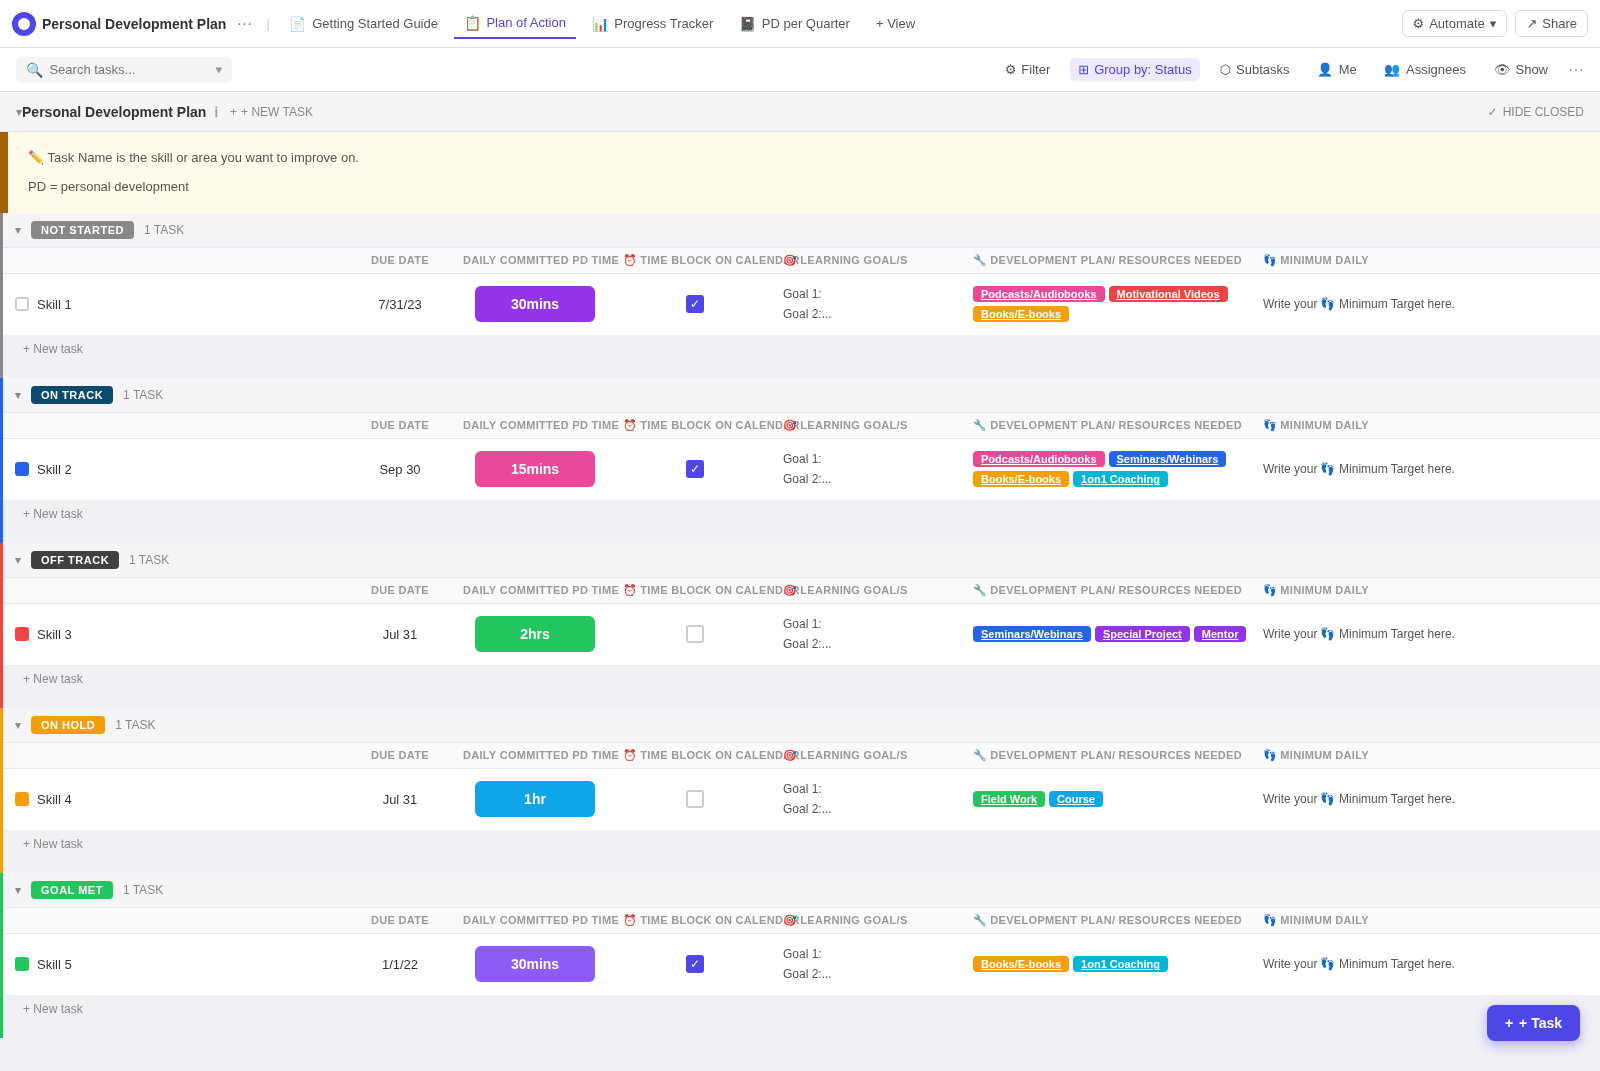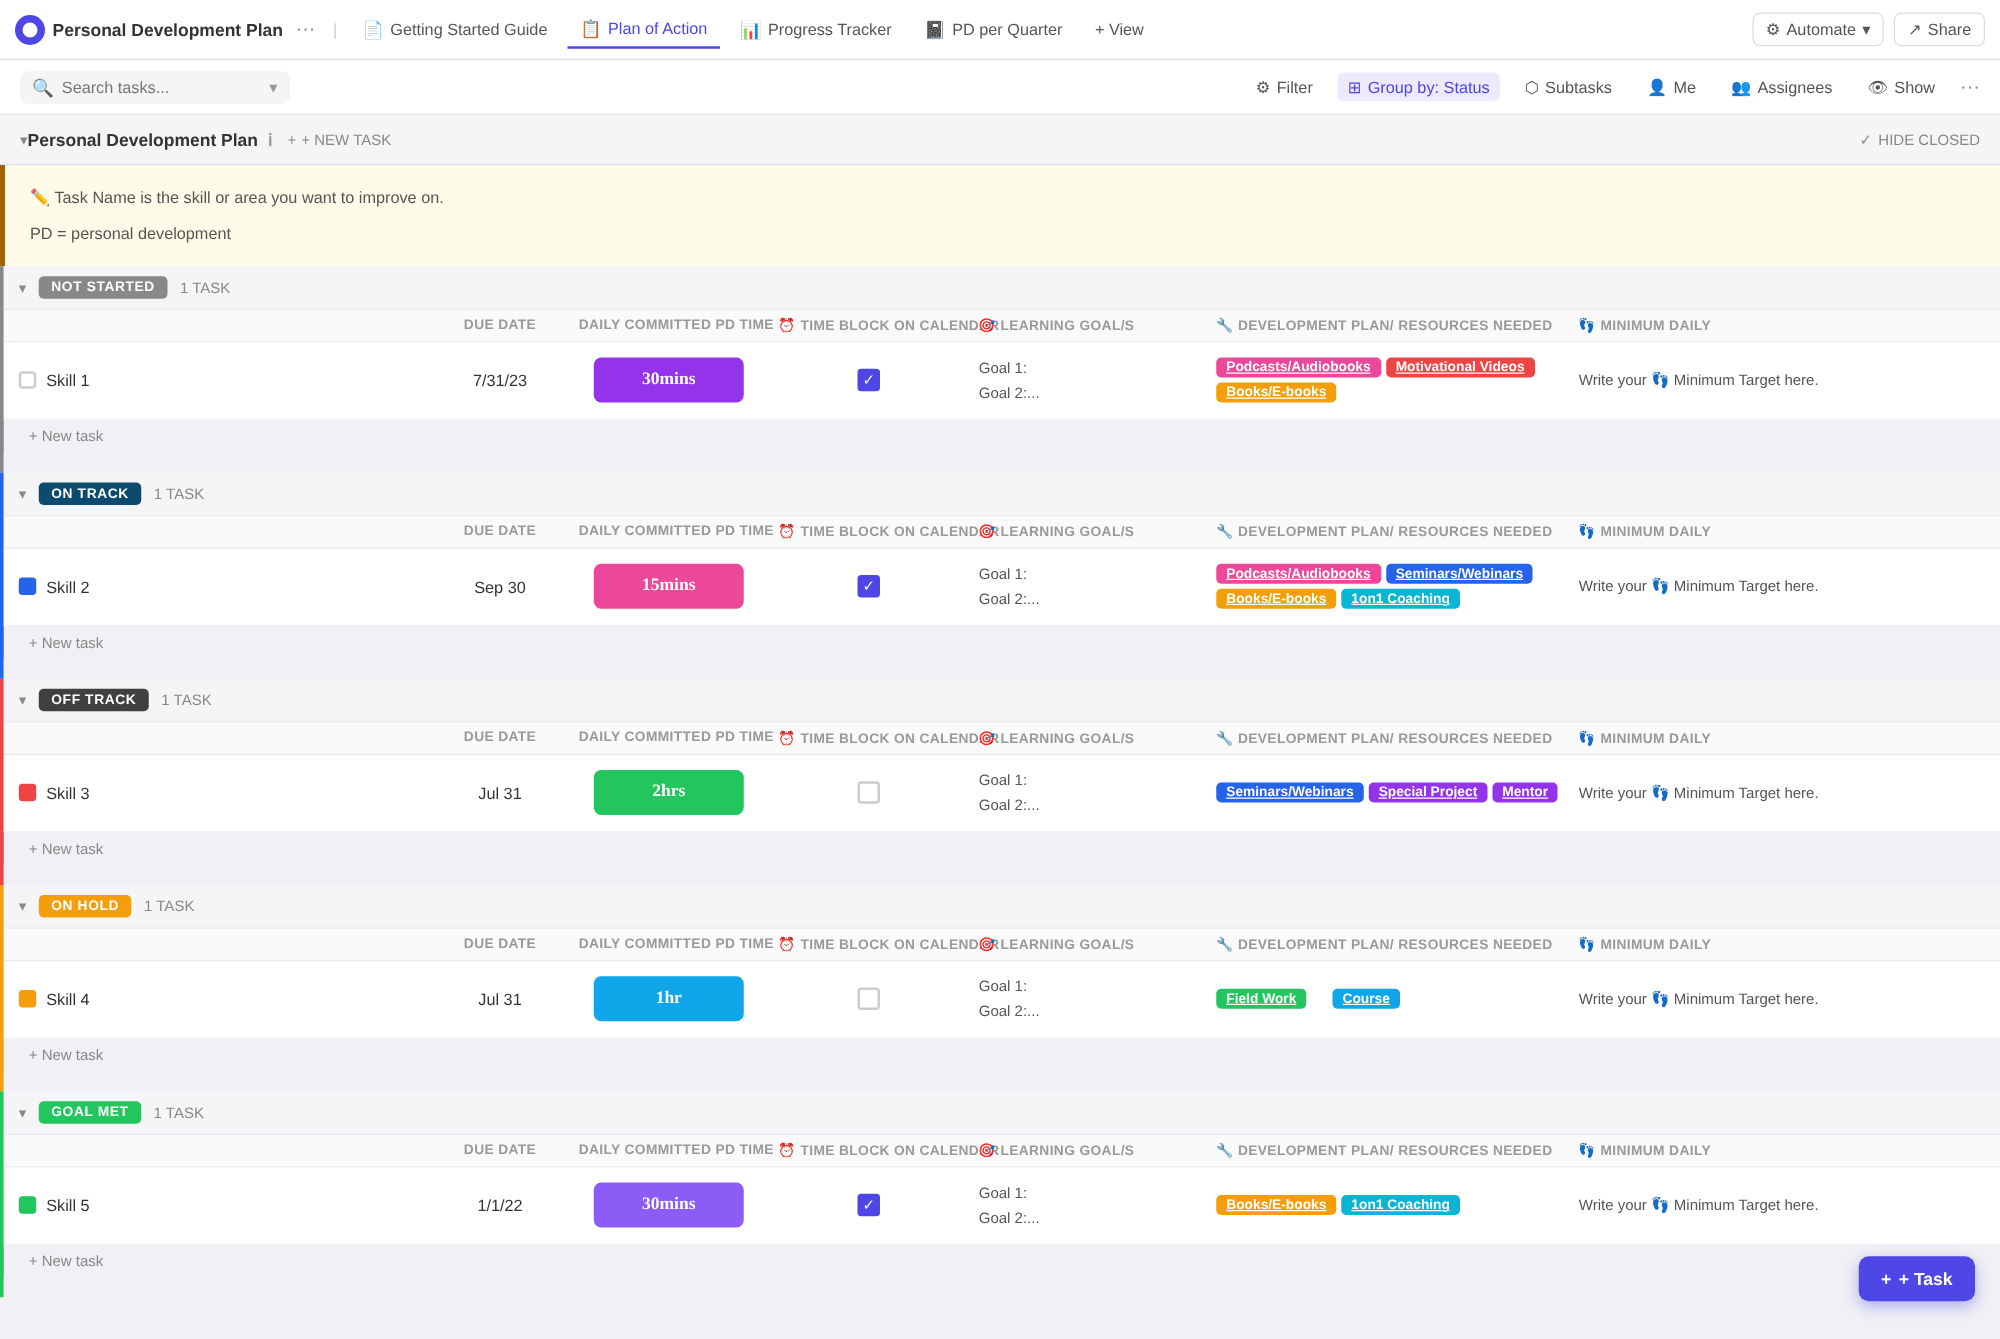--- a/index.html
+++ b/index.html
@@ -59,26 +59,26 @@
     .cb { width: 18px; height: 18px; border: 2px solid #ccc; border-radius: 3px; display: flex; align-items: center; justify-content: center; }
     .cb.checked { background: #4e46e5; border-color: #4e46e5; }
     .cb.checked::after { content: '✓'; color: #fff; font-size: 12px; }
     .tag { display: inline-flex; align-items: center; padding: 2px 8px; border-radius: 4px; font-size: 11px; font-weight: 600; color: #fff; white-space: nowrap; text-decoration: underline; }
     .tag.pink-tag { background: #ec4899; }
     .tag.red-tag { background: #ef4444; }
     .tag.blue-tag { background: #2563eb; }
     .tag.orange-tag { background: #f59e0b; }
     .tag.purple-tag { background: #9333ea; }
     .tag.green-tag { background: #22c55e; }
-    .tag.teal-tag { background: #0ea5e9; margin-left: 17px; }
+    .tag.teal-tag { background: #0ea5e9; }
     .tag.cyan-tag { background: #06b6d4; }
     .new-task-row { padding: 6px 20px; color: #888; font-size: 12px; cursor: pointer; }
 
     
-    .banner { background: #fefce8; border-left: 4px solid #a16207; padding: 14px 20px; margin: 0; font-size: 13px; color: #555; line-height: 1.8; }
+    .banner { background: #fefce8; border-left: 8px solid #a16207; padding: 14px 20px; margin: 0; font-size: 13px; color: #555; line-height: 1.8; }
 
     
     .pdp-header { display: flex; align-items: center; padding: 10px 16px; background: #f5f5f8; border-bottom: 1px solid #e0e0e8; }
     .pdp-title { font-size: 14px; font-weight: 700; color: #333; display: flex; align-items: center; gap: 8px; }
     .info-icon { color: #999; font-size: 14px; cursor: pointer; }
     .new-task-btn { margin-left: 12px; background: transparent; border: none; color: #888; font-size: 12px; cursor: pointer; display: flex; align-items: center; gap: 4px; }
 
     
     .group-wrap { border-left: 3px solid; }
     .group-wrap.not-started-border { border-left-color: #888; }
@@ -100,21 +100,21 @@
     .ch-due { width: 110px; flex-shrink: 0; text-align: center; }
     .ch-pd { width: 160px; flex-shrink: 0; text-align: center; }
     .ch-cal { width: 160px; flex-shrink: 0; text-align: center; }
     .ch-goal { width: 190px; flex-shrink: 0; }
     .ch-dev { width: 290px; flex-shrink: 0; }
     .ch-min { width: 200px; flex-shrink: 0; }
 
     .task-row-flex { display: flex; align-items: center; padding: 8px 12px; border-bottom: 1px solid #f0f0f5; background: #fff; min-height: 62px; min-width: 1400px; }
     .tc-name { width: 330px; flex-shrink: 0; display: flex; align-items: center; gap: 8px; }
     .tc-due { width: 110px; flex-shrink: 0; padding: 0 8px; text-align: center; font-size: 13px; }
-    .tc-pd { width: 160px; flex-shrink: 0; padding: 0 8px; display: flex; align-items: center; justify-content: center; font-family: Liberation Serif, serif; }
+    .tc-pd { width: 160px; flex-shrink: 0; padding: 0 8px; display: flex; align-items: center; justify-content: center; }
     .tc-cal { width: 160px; flex-shrink: 0; padding: 0 8px; display: flex; align-items: center; justify-content: center; }
     .tc-goal { width: 190px; flex-shrink: 0; padding: 0 8px; font-size: 12px; color: #555; line-height: 1.7; }
     .tc-dev { width: 290px; flex-shrink: 0; padding: 0 8px; display: flex; flex-wrap: wrap; gap: 4px; align-items: center; }
     .tc-min { flex: 1; padding: 0 8px; font-size: 12px; color: #555; }
 
     .group-header-flex { display: flex; align-items: center; padding: 8px 12px; background: #f5f5f8; border-bottom: 1px solid #e8e8f0; gap: 10px; min-width: 1400px; }
   </style>
 </head>
 <body>
 

